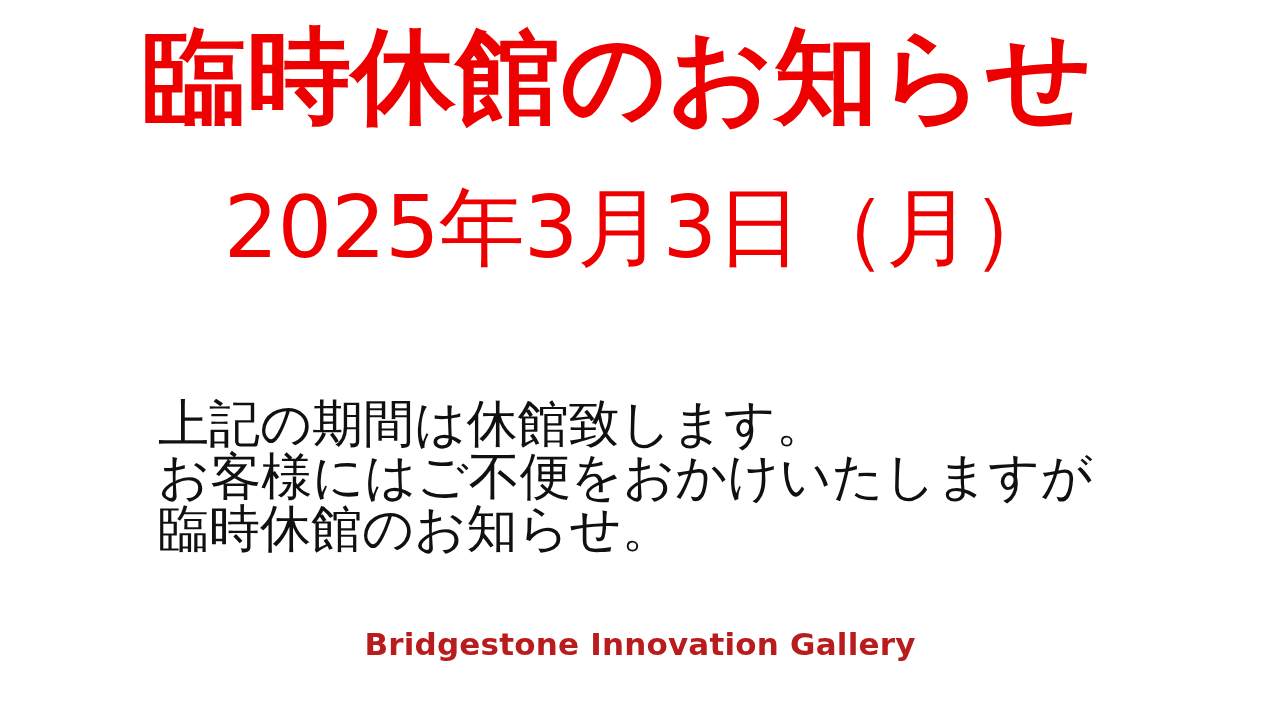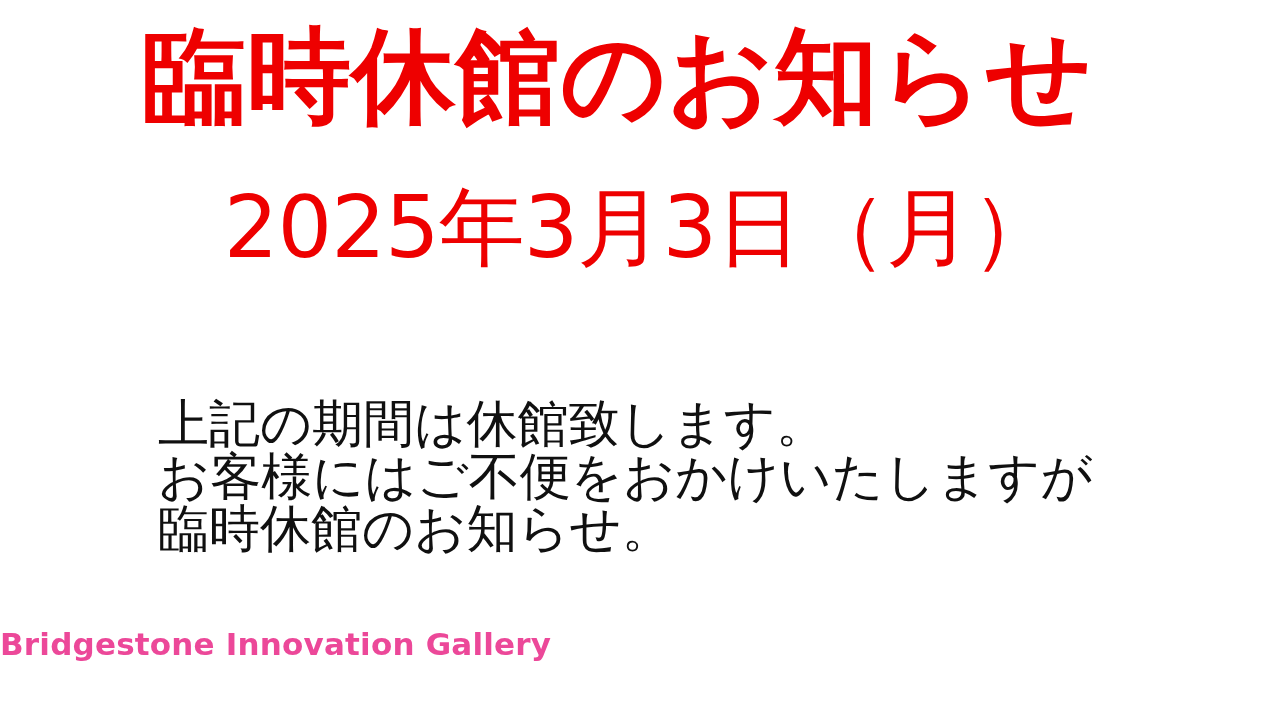--- a/index.html
+++ b/index.html
@@ -73,21 +73,22 @@
     white-space: nowrap;
   }
   .body-text .line { display: block; }
 
   
   .footer-name {
     position: absolute;
     left: 0;
     top: 627px;
     width: 1280px;
-    color: #ec4899;
+    text-align: center;
+    color: #b91c1c;
     font-family: "DejaVu Sans", "Liberation Sans", sans-serif;
     font-weight: 700;
     font-size: 31px;
     line-height: 1.1;
     letter-spacing: 0.2px;
     white-space: nowrap;
   }
 </style>
 </head>
 <body>

